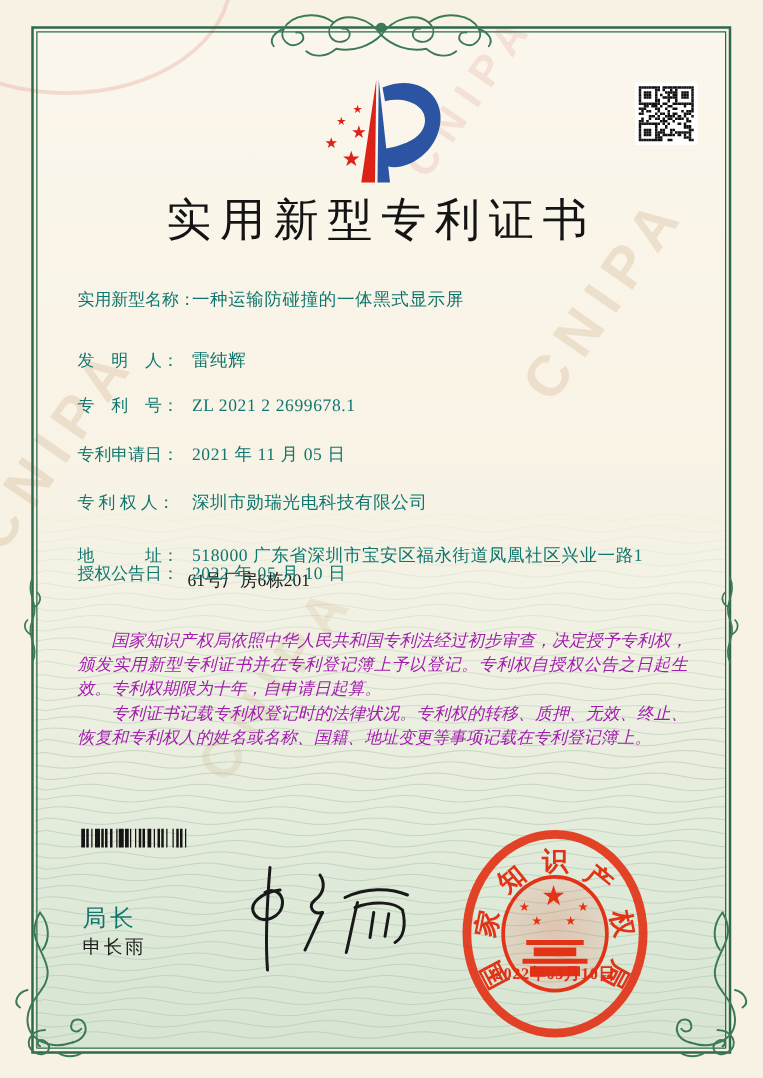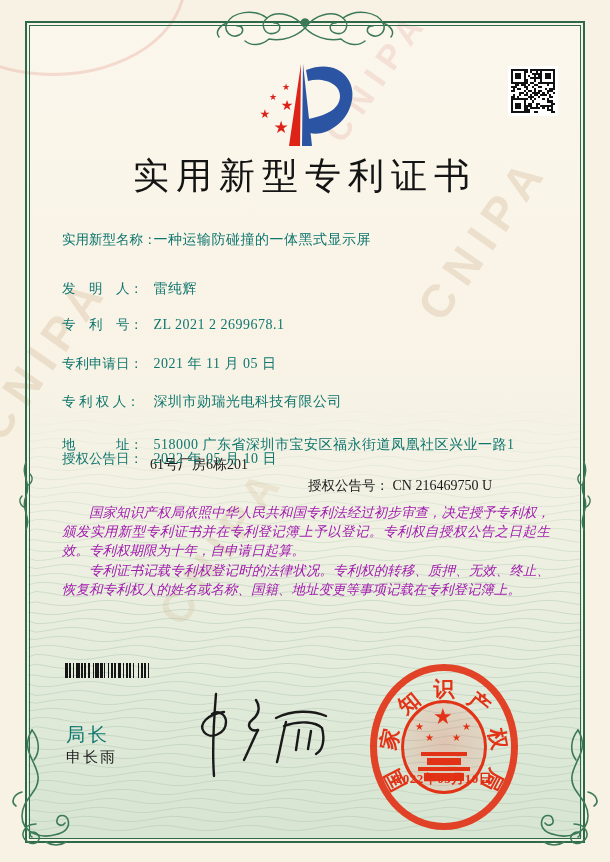--- a/index.html
+++ b/index.html
@@ -671,24 +671,20 @@
   <div class="field" style="top:436px">
     <span class="lbl">地　　　址：</span>
     <span class="val">518000 广东省深圳市宝安区福永街道凤凰社区兴业一路1</span>
   </div>
   <div class="addr2" style="top:456px">61号厂房6栋201</div>
 
   <div class="field" style="top:450px">
     <span class="lbl">授权公告日：</span>
     <span class="val">2022 年 05 月 10 日</span>
   </div>
-  <div class="grant-no" style="top:477px">
-    <span class="lbl">授权公告号：</span>
-    <span class="val">CN 216469750 U</span>
-  </div>
 
   <div class="body-text">
     <p>国家知识产权局依照中华人民共和国专利法经过初步审查，决定授予专利权，颁发实用新型专利证书并在专利登记簿上予以登记。专利权自授权公告之日起生效。专利权期限为十年，自申请日起算。</p>
     <p>专利证书记载专利权登记时的法律状况。专利权的转移、质押、无效、终止、恢复和专利权人的姓名或名称、国籍、地址变更等事项记载在专利登记簿上。</p>
   </div>
 
   <div class="barcode" id="barcode">
       <i style="width: 2.5px; background: rgb(21, 21, 21);"></i>
       <i style="width: 1.25px; background: transparent;"></i>
       <i style="width: 2.5px; background: rgb(21, 21, 21);"></i>

